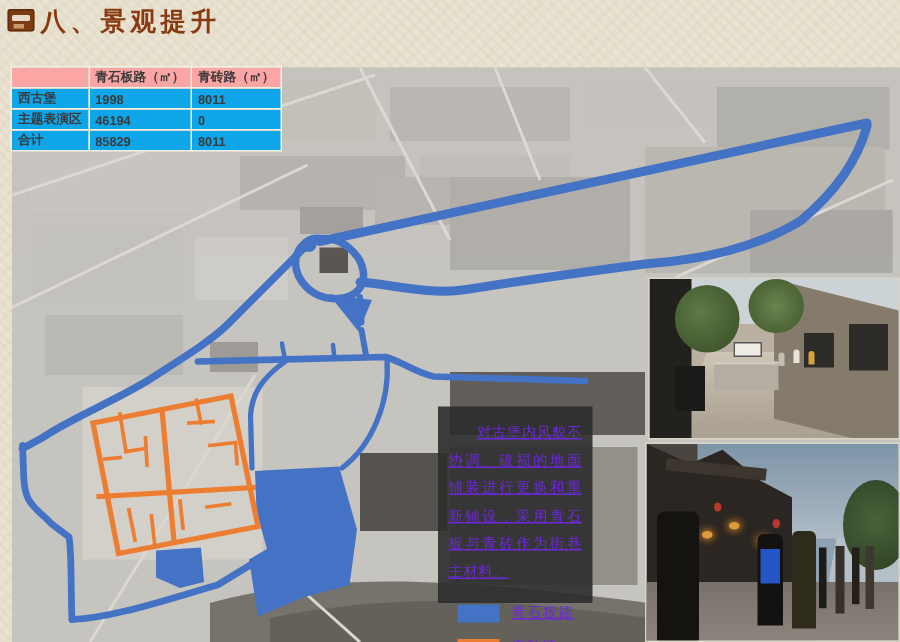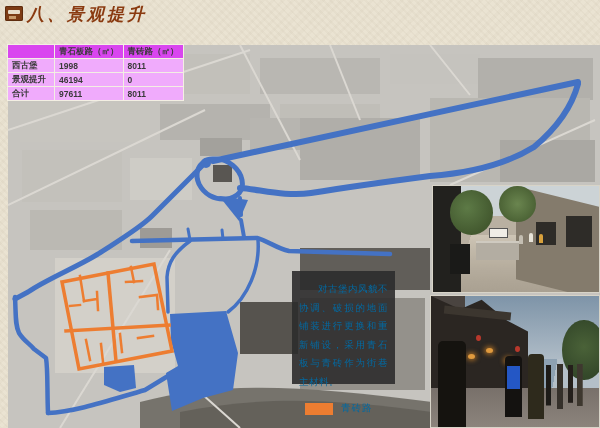--- a/index.html
+++ b/index.html
@@ -4,37 +4,37 @@
 <style>
   html,body{margin:0;padding:0;}
   body{
     width:600px;height:428px;position:relative;overflow:hidden;
     font-family:"Liberation Sans",sans-serif;
     background-color:#eae3d2;
     background-image:repeating-linear-gradient(45deg, rgba(120,100,70,.04) 0 2px, transparent 2px 5px),
                      repeating-linear-gradient(-45deg, rgba(120,100,70,.03) 0 3px, transparent 3px 7px);
   }
   
-  .hdr{position:absolute;left:0;top:0;width:100%;height:33px;font-style:italic;}
+  .hdr{position:absolute;left:0;top:0;width:100%;height:33px;}
   .hdr-icon{position:absolute;left:5px;top:6px;width:18px;height:15px;background:#7d3b14;border-radius:2px;box-shadow:0 0 0 1px #5e2c0e inset;}
   .hdr-icon:before{content:"";position:absolute;left:3px;top:4px;right:3px;height:4px;background:#e8dcc8;border-radius:1px;}
   .hdr-icon:after{content:"";position:absolute;left:4px;bottom:2px;width:7px;height:3px;background:#c89a6a;}
   .title{position:absolute;left:27px;top:3px;font-family:"Liberation Serif",serif;font-weight:bold;font-size:17px;letter-spacing:3px;color:#8a3a10;}
   .subtitle{position:absolute;left:30px;top:25px;font-family:"Liberation Serif",serif;font-weight:bold;font-size:12px;letter-spacing:1px;color:#8a3a10;}
   
   .map{position:absolute;left:8px;top:45px;width:592px;height:383px;background:#c6c4bf;}
   .map svg{width:100%;height:100%;display:block;}
   
   table.data{position:absolute;left:7px;top:44px;border-collapse:collapse;font-size:8.5px;color:#3a3a3a;table-layout:fixed;}
   table.data th,table.data td{border:1.5px solid #f3efe3;padding:0 4px;height:13px;text-align:left;font-weight:700;white-space:nowrap;overflow:hidden;}
-  table.data thead th{background:#d946ef;}
-  table.data tbody th,table.data tbody td{background:#f0abfc;}
+  table.data thead th{background:#fca5a5;}
+  table.data tbody th,table.data tbody td{background:#0ea5e9;}
   .col-label{width:47px;} .col-a{width:62px;} .col-b{width:52px;}
   
-  .note{position:absolute;left:292px;top:271px;width:103px;height:113px;background:rgba(44,44,44,.9);color:#0369a1;padding:9px 7px 6px 7px;box-sizing:border-box;}
+  .note{position:absolute;left:292px;top:271px;width:103px;height:131px;background:rgba(44,44,44,.9);color:#6d28d9;padding:9px 7px 6px 7px;box-sizing:border-box;text-decoration:underline;}
   .note p{margin:0;font-size:9.5px;line-height:18.5px;text-indent:2em;text-align:justify;letter-spacing:.5px;}
   .legend{margin-top:11px;}
   .legend-row{display:flex;align-items:center;margin-bottom:10px;}
   .legend-swatch{width:28px;height:12px;margin-left:6px;margin-right:8px;flex:none;}
   .legend-label{font-size:9.5px;letter-spacing:1px;}
   
   .photo{position:absolute;overflow:hidden;border:1px solid #d8d4c8;box-sizing:border-box;}
   .photo1{left:432px;top:185px;width:168px;height:108px;background:linear-gradient(#ccd3d6 0 28%,#b9b0a1 28% 100%);}
   .p1-path{position:absolute;left:18%;bottom:0;width:62%;height:62%;background:linear-gradient(#cfc6b6,#a89f90);transform:perspective(80px) rotateX(28deg);}
   .p1-wall{position:absolute;right:-12%;top:12%;width:62%;height:88%;background:#847b6c;transform:skewY(14deg);}
@@ -171,35 +171,39 @@
         <th>青砖路（㎡）</th>
       </tr>
   </thead>
   <tbody>
       <tr>
         <th>西古堡</th>
         <td>1998</td>
         <td>8011</td>
       </tr>
       <tr>
-        <th>景观提升</th>
+        <th>主题表演区</th>
         <td>46194</td>
         <td>0</td>
       </tr>
       <tr>
         <th>合计</th>
-        <td>97611</td>
+        <td>85829</td>
         <td>8011</td>
       </tr>
     </tbody>
 </table>
 
 <div class="note">
   <p>对古堡内风貌不协调、破损的地面铺装进行更换和重新铺设，采用青石板与青砖作为街巷主材料。</p>
   <div class="legend">
+      <div class="legend-row">
+        <div class="legend-swatch" style="background: rgb(68, 114, 196);"></div>
+        <span class="legend-label">青石板路</span>
+      </div>
       <div class="legend-row">
         <div class="legend-swatch" style="background: rgb(237, 125, 49);"></div>
         <span class="legend-label">青砖路</span>
       </div>
     </div>
 </div>
 
 <div class="photo photo1">
   <div class="p1-path"></div>
   <div class="p1-wall"></div>

